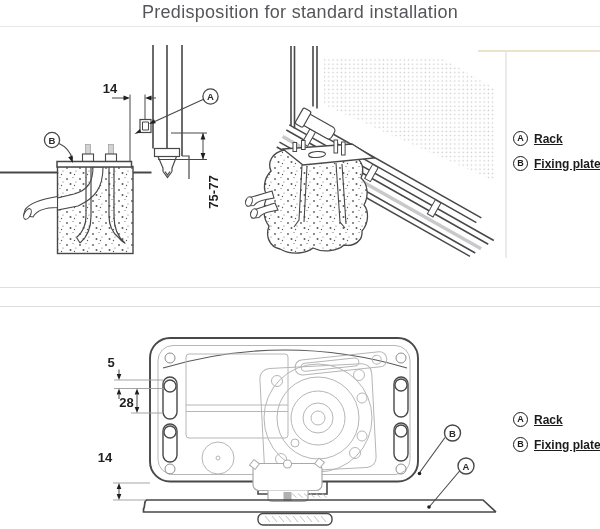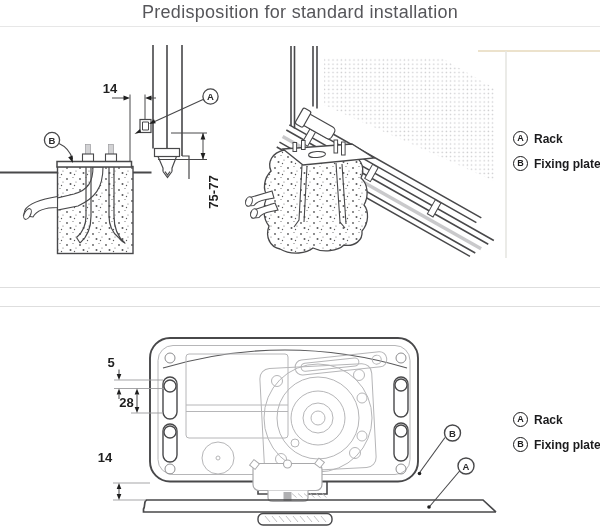--- a/index.html
+++ b/index.html
@@ -6,21 +6,21 @@
   .page{position:relative;width:600px;height:529px;background:#fff;overflow:hidden;
         font-family:"Liberation Sans",sans-serif;}
   .title{position:absolute;top:2px;left:0;width:100%;text-align:center;
          font-size:18px;font-weight:400;color:#56565a;letter-spacing:.3px;}
   .rule{position:absolute;left:0;width:600px;height:1px;background:#e7e7e7;}
   .legend{position:absolute;display:flex;flex-direction:column;gap:10px;}
   .legend-row{display:flex;align-items:center;gap:6px;height:15px;}
   .legend-key{width:15px;height:15px;box-sizing:border-box;border:1.5px solid #1b1b1d;
               border-radius:50%;display:flex;align-items:center;justify-content:center;
               font-size:9px;font-weight:bold;color:#1b1b1d;line-height:1;}
-  .legend-label{font-size:12px;font-weight:bold;color:#1b1b1d;white-space:nowrap;}
+  .legend-label{font-size:12px;font-weight:bold;color:#1b1b1d;white-space:nowrap;text-decoration:underline;}
   svg{position:absolute;left:0;}
   svg text{font-family:"Liberation Sans",sans-serif;}
   .dim{font-size:13px;font-weight:bold;fill:#1f1f1f;}
   .callout{font-size:9.5px;font-weight:bold;fill:#2a2a2c;}
   .ln{stroke:#48484a;fill:none;}
   .fw{fill:#ffffff;stroke:#48484a;}
   .lt{stroke:#b6b6b8;stroke-width:1;fill:none;}
   .md{stroke:#8d8d8f;stroke-width:1;fill:none;}
   .ext{stroke:#9b9b9d;stroke-width:.9;fill:none;}
   .arr{fill:#1f1f1f;stroke:none;}

